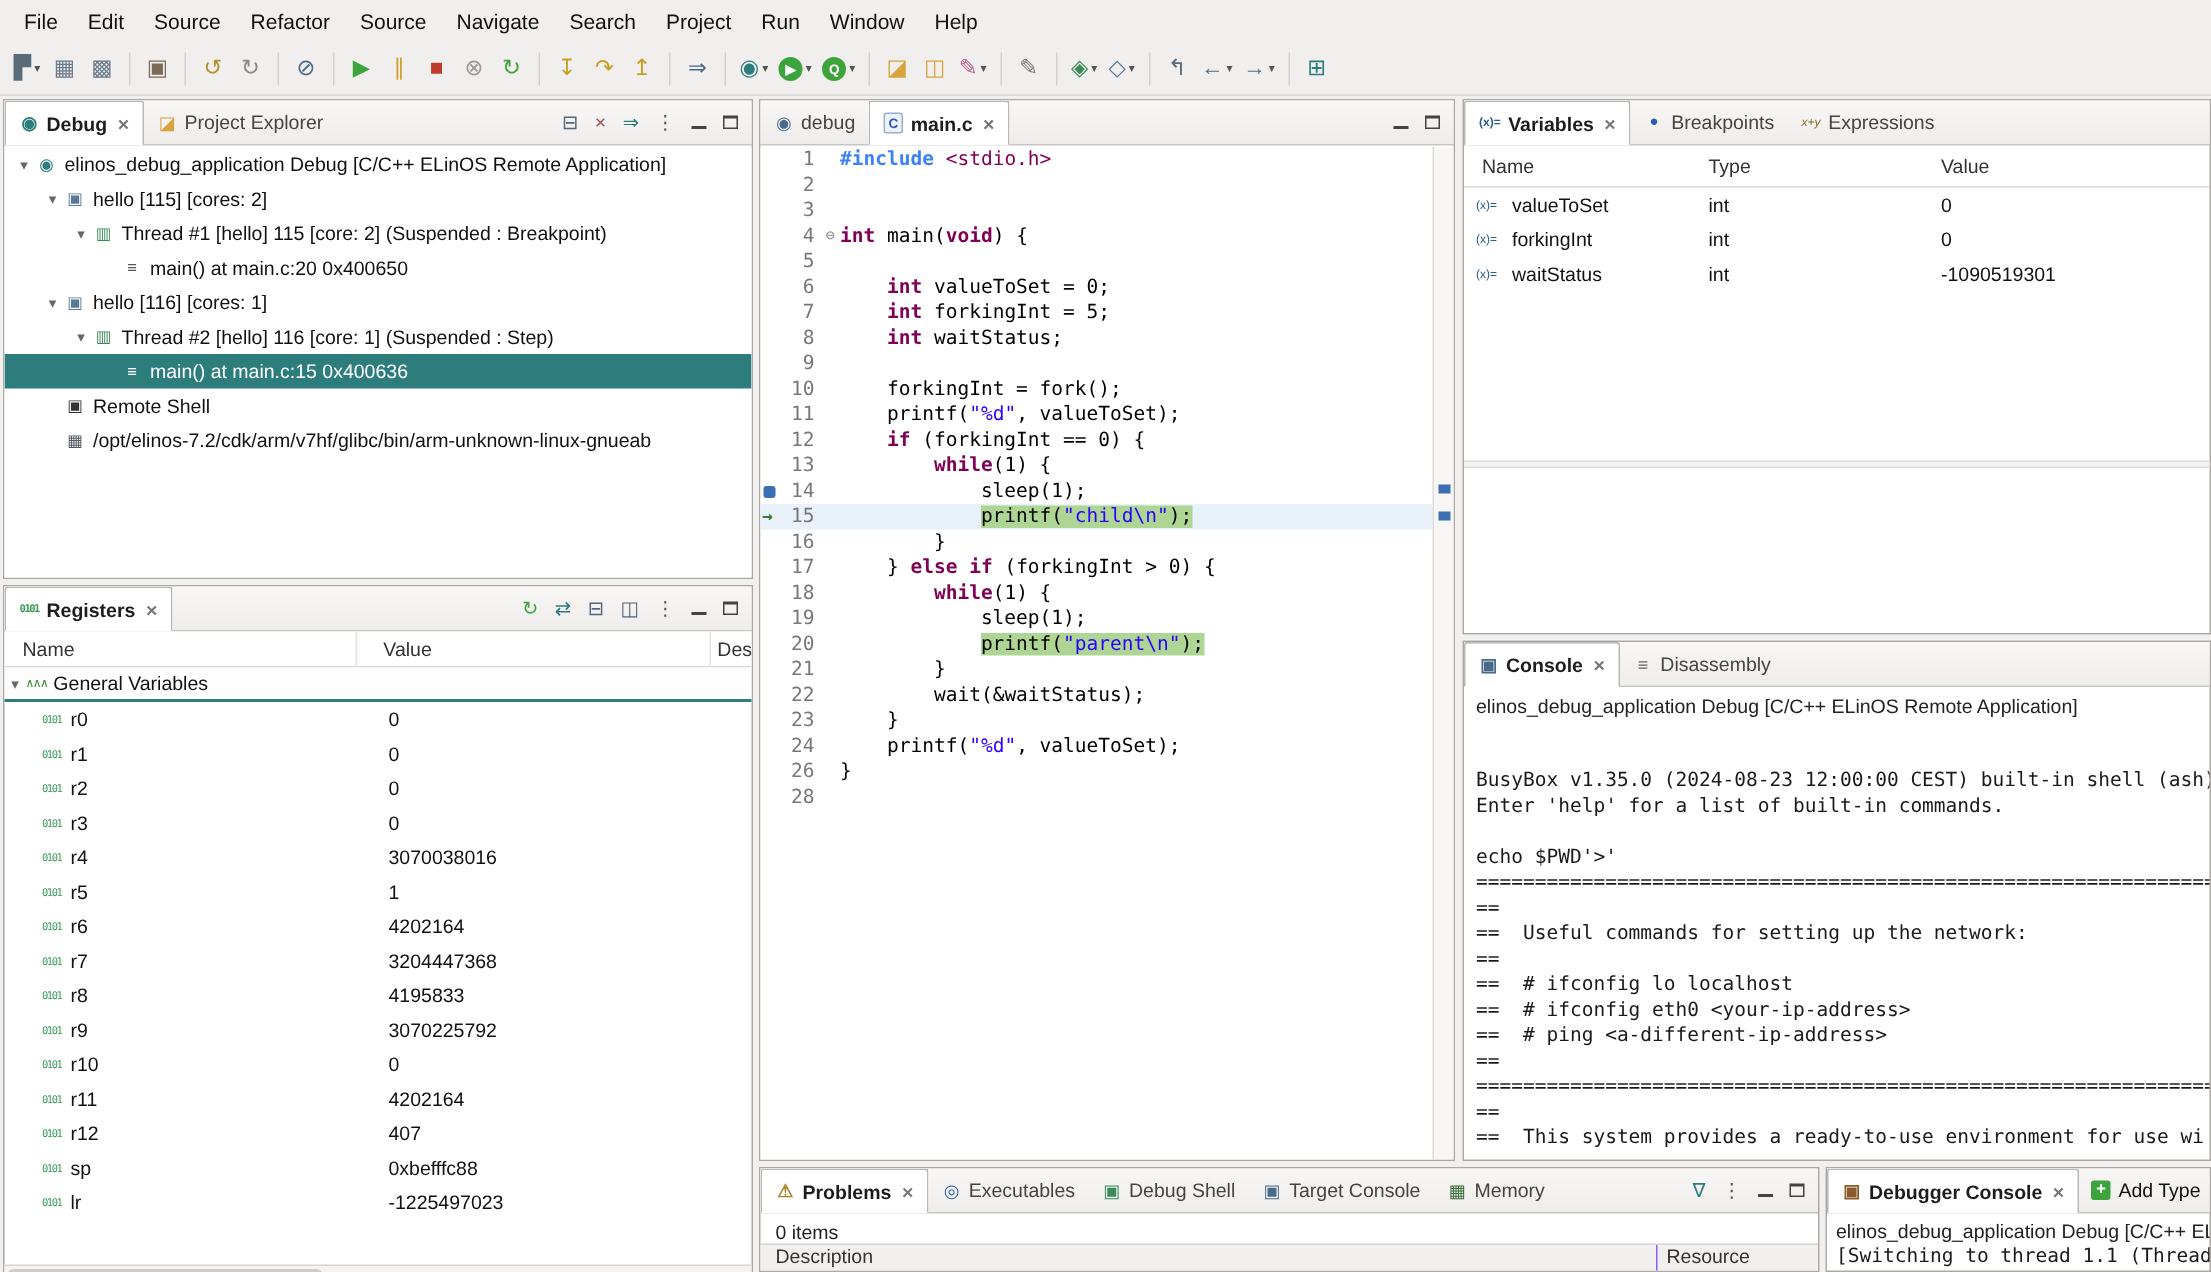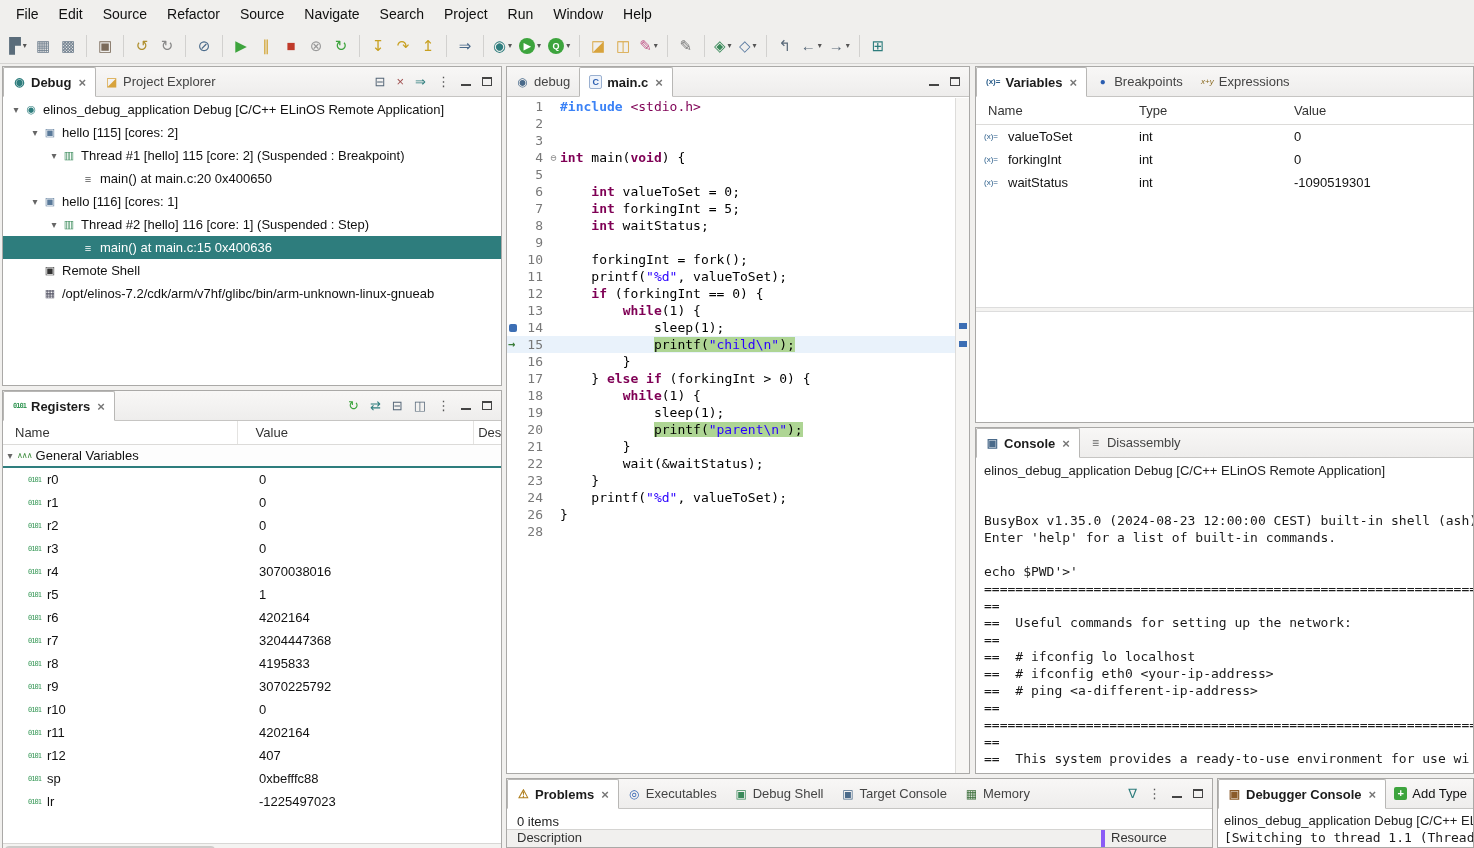--- a/index.html
+++ b/index.html
@@ -96,21 +96,21 @@
   .vr-type{width:155px}
   .vars-sash{position:absolute;left:0;right:0;top:240px;height:5px;background:#f4f3f1;border-top:1px solid #ddd;border-bottom:1px solid #ddd}
 
   
   .con-title{font-size:13px;color:#222;padding:5px 8px 0;white-space:nowrap;overflow:hidden}
   .con-out{font-family:var(--f-mono);font-size:13px;line-height:17px;white-space:pre;padding:0 8px;color:#1a1a1a;overflow:hidden}
 
   
   .pstatus{padding:5px 10px;color:#222}
   .pcols{position:absolute;left:0;right:0;bottom:0;height:18px;background:#f1f0ee;border-top:1px solid #d5d4d2;display:flex;color:#333}
-  .pc-desc{width:598px;padding-left:10px;border-right:4px solid #8b5cf6}
+  .pc-desc{width:598px;padding-left:10px;border-right:1px solid #8b5cf6}
   .pc-res{padding-left:6px}
 
   
   .addview{margin-left:auto;display:flex;align-items:center;gap:5px;padding-right:6px}
   .plus{width:13px;height:13px;background:#3da43d;color:#fff;border-radius:2px;display:flex;align-items:center;justify-content:center;font-size:11px;font-weight:bold;line-height:1}
   .dc-line1{font-size:13px;color:#222;padding:4px 6px 0;white-space:nowrap;overflow:hidden}
   .dc-line2{font-family:var(--f-mono);font-size:13px;padding:2px 6px;white-space:nowrap;overflow:hidden;color:#1a1a1a}
 
   
   .ic-debug{color:#2e7d7d}

